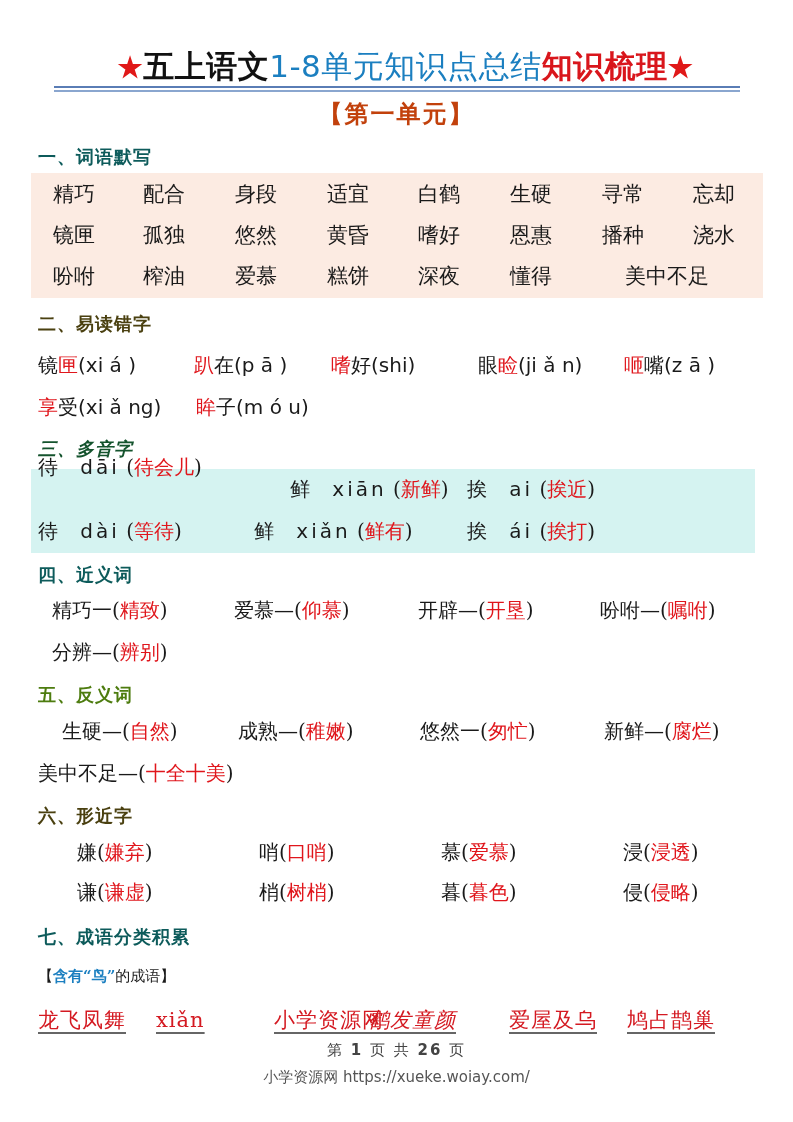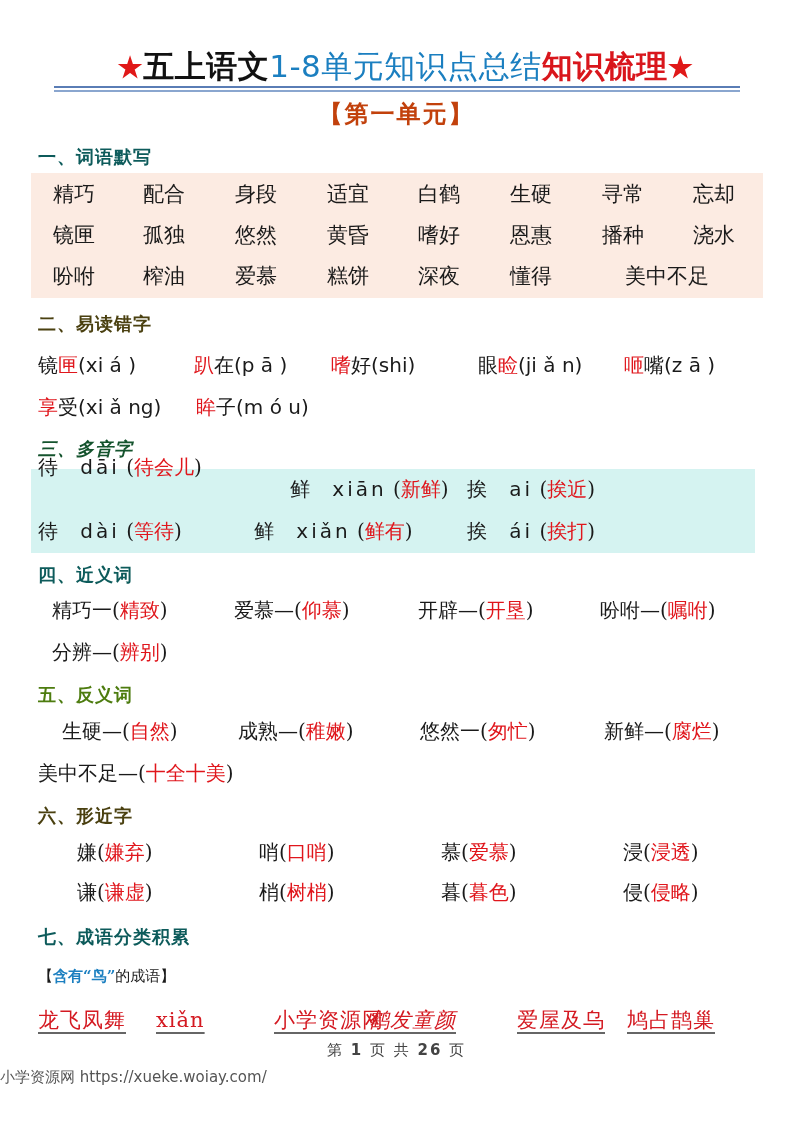--- a/index.html
+++ b/index.html
@@ -49,21 +49,21 @@
       text-decoration: underline; text-decoration-color: #666; text-underline-offset: 5px;
       white-space: nowrap; letter-spacing: 1px;
     }
 
     .footer-page {
       position: absolute; left: 0; top: 1041px; width: 793px; text-align: center;
       font-size: 15px; color: #444; letter-spacing: 2px;
     }
     .footer-page b { font-family: "DejaVu Sans", sans-serif; }
     .footer-site {
-      position: absolute; left: 0; top: 1068px; width: 793px; text-align: left;
+      position: absolute; left: 0; top: 1068px; width: 793px; text-align: center;
       font-size: 15px; color: #555; font-family: "DejaVu Sans", "Liberation Sans", sans-serif;
     }
   </style>
 </head>
 <body>
 
 <div class="title">
   <span class="star">★</span><span class="t-black">五上语文</span><span class="t-blue">1-8单元知识点总结</span><span class="t-red">知识梳理</span><span class="star">★</span>
 </div>
 <div class="title-rule1"></div>
@@ -220,21 +220,21 @@
 </div>
 
 <div class="sec-head c-teal" style="top:923px;">七、成语分类积累</div>
 <div class="line" style="left:38px;top:961px;font-size:15px;">
   <span>【</span><span class="blue" style="font-weight:bold;">含有“鸟”</span><span>的成语</span><span>】</span>
 </div>
 <span class="idiom" style="left:38px;">龙飞凤舞</span>
 <span class="idiom" style="left:156px;">xiǎn</span>
 <span class="idiom" style="left:274px;">小学资源网</span>
 <span class="idiom" style="left:368px;font-style:italic;">鹤发童颜</span>
-<span class="idiom" style="left:509px;margin-left:8px;">爱屋及乌</span>
+<span class="idiom" style="left:509px;">爱屋及乌</span>
 <span class="idiom" style="left:627px;">鸠占鹊巢</span>
 
 <div class="footer-page">
   <span>第</span>
   <b>1</b>
   <span>页 共</span>
   <b>26</b>
   <span>页</span>
 </div>
 <div class="footer-site">小学资源网 https://xueke.woiay.com/</div>

